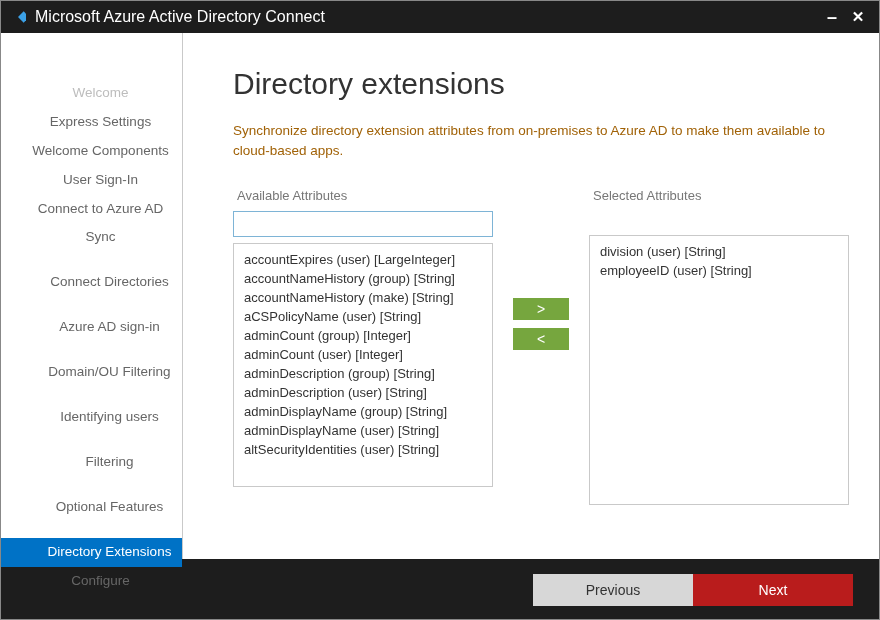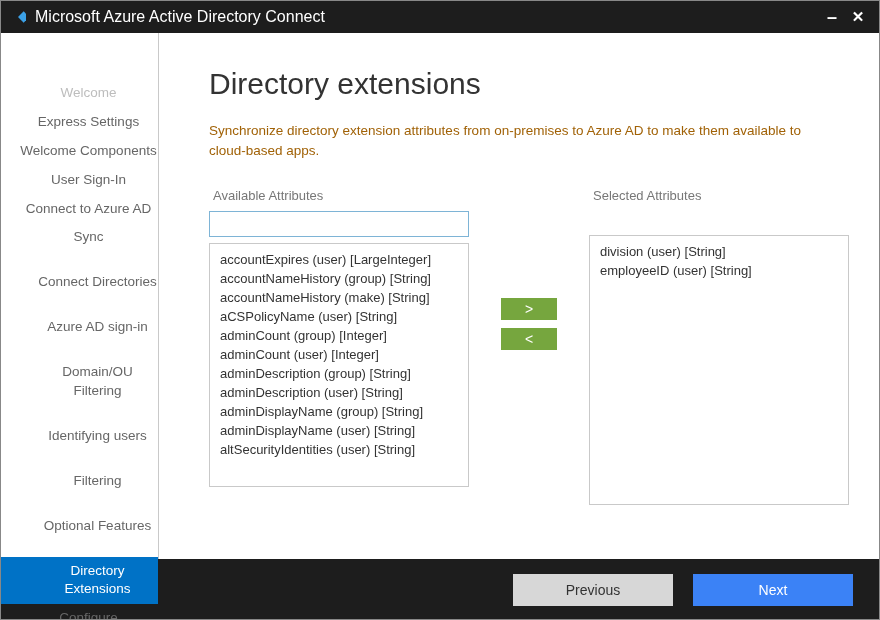--- a/index.html
+++ b/index.html
@@ -19,38 +19,38 @@
     .nav .item { font-size: 13.5px; color:#666; padding: 5px 0 5px 18px; cursor:default; line-height:1.4;}
     .nav .item.faded { color:#bdbdbd; }
     .nav .sub { padding-left: 36px; margin-top: 16px; }
     .nav .item.selected { background: #0072c6; color:#fff; padding-left:36px;}
 
     
     .main { flex:1; padding: 34px 30px 10px 50px; }
     h1 { font-weight:300; font-size:30px; color:#333; margin-bottom:20px; }
     .desc { font-size:13.5px; color:#a16207; line-height:1.5; margin-bottom:26px; max-width:620px;}
 
-    .cols { display:flex; align-items:flex-start; gap: 16px; }
+    .cols { display:flex; align-items:flex-start; gap: 4px; }
     .colbox { width:260px; }
     .col-label { font-size:13px; color:#777; margin-bottom:8px; padding-left:4px;}
     .searchbox { width:260px; height:26px; border:1px solid #7eb4d6; padding:2px 6px; font-size:13px; margin-bottom:6px; outline:none;}
     .listbox { width:260px; height:244px; border:1px solid #c9c9c9; overflow-y:scroll; padding:6px 4px;}
     .listbox.short { height:270px; overflow-y:auto; }
     .listbox .li { font-size:13px; color:#333; padding:2px 6px; white-space:nowrap;}
 
     .midbtns { width:60px; display:flex; flex-direction:column; align-items:center; justify-content:center; gap:8px; margin: 110px 14px 0 14px;}
     .midbtns button { width:56px; height:22px; background:#76a63e; border:none; color:#fff; font-size:14px; line-height:18px; cursor:default;}
 
     .rightcol .listbox { margin-top:32px; }
 
     
-    .footer { height:61px; background:#1d1d1d; display:flex; align-items:center; justify-content:flex-end; padding-right:26px; gap:20px;}
+    .footer { height:61px; background:#1d1d1d; display:flex; align-items:center; justify-content:flex-end; padding-right:26px; }
     .footer button { width:160px; height:32px; font-size:14px; border:none; cursor:default;}
     .btn-prev { background:#d7d7d7; color:#333;}
-    .btn-next { background:#3b82f6; color:#fff;}
+    .btn-next { background:#b91c1c; color:#fff;}
 
     
     .listbox::-webkit-scrollbar { width:14px; }
     .listbox::-webkit-scrollbar-track { background:#f0f0f0; }
     .listbox::-webkit-scrollbar-thumb { background:#c0c0c0; }
   </style>
 </head>
 <body>
 
 <div class="titlebar">

